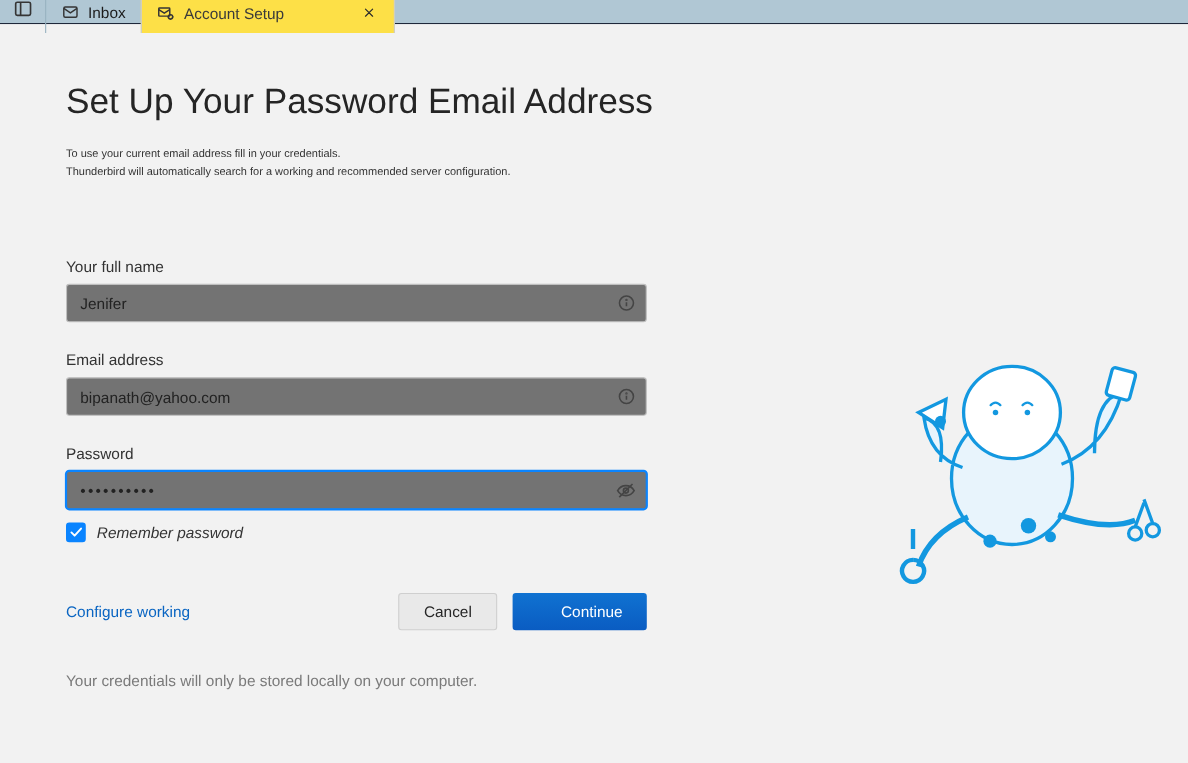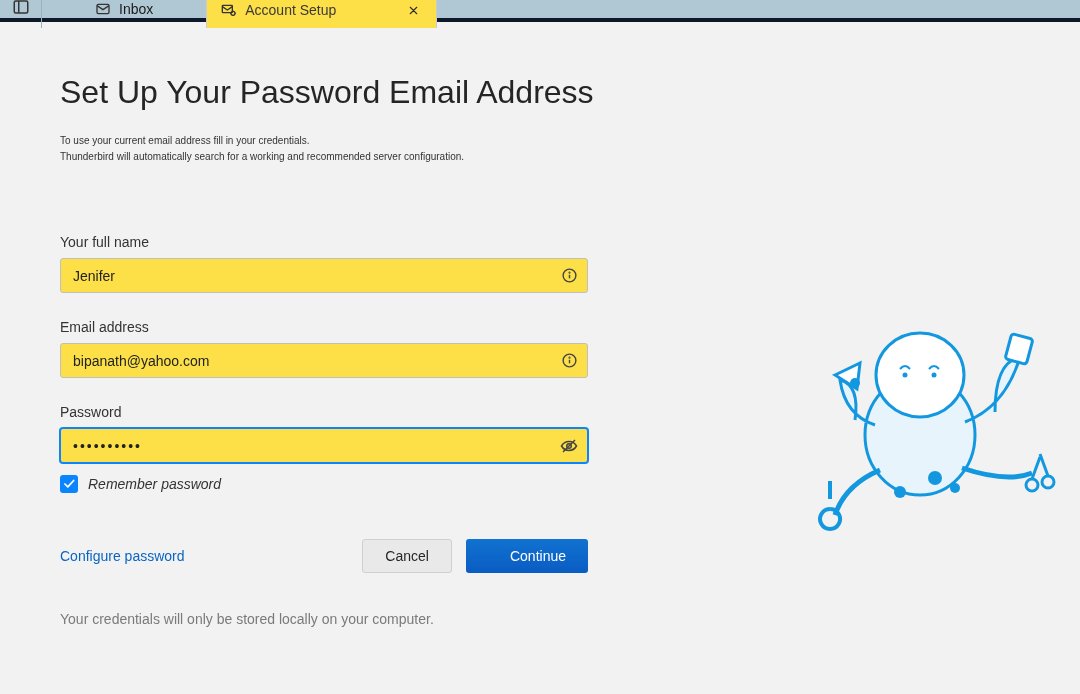--- a/index.html
+++ b/index.html
@@ -8,22 +8,21 @@
       background: #f2f2f2;
       width: 1080px;
       height: 694px;
       overflow: hidden;
     }
     .tabbar {
       background: #b0c7d4;
       display: flex;
       align-items: center;
       height: 22px;
-      border-bottom: 4px solid #0f172a;
-      gap: 39px;
+      border-bottom: 1px solid #0f172a;
     }
     .sidebar-toggle {
       display: flex;
       align-items: center;
       justify-content: center;
       width: 42px;
       height: 38px;
       border-right: 1px solid #98b2c0;
     }
     .tab {
@@ -85,21 +84,21 @@
       width: 528px;
     }
     .input-wrap input {
       width: 100%;
       height: 35px;
       padding: 0 40px 0 12px;
       border: 1px solid #bfbfbf;
       border-radius: 3px;
       font-size: 14px;
       outline: none;
-      background: #fde047;
+      background: #737373;
       color: #222;
     }
     .input-wrap.focused input {
       border-color: #0a84ff;
       box-shadow: 0 0 0 1px #0a84ff;
     }
     .input-wrap .suffix-icon {
       position: absolute;
       right: 10px;
       top: 50%;
@@ -268,21 +267,21 @@
     <div class="remember">
       <div class="chk">
         <svg width="14" height="14" viewBox="0 0 24 24">
             <path d="M5 12l5 5L20 6" fill="none" stroke="#fff" stroke-width="3" stroke-linecap="round" stroke-linejoin="round"></path>
           </svg>
       </div>
       <span>Remember password</span>
     </div>
 
     <div class="action-row">
-      <span class="link">Configure password</span>
+      <span class="link">Configure working</span>
       <div class="spacer"></div>
       <button class="btn btn-cancel">Cancel</button>
       <button class="btn btn-continue">Continue</button>
     </div>
 
     <div class="disclaimer">Your credentials will only be stored locally on your computer.</div>
   </div>
 
   <div class="illustration">
     <svg width="260" height="220" viewBox="0 0 260 220" fill="none">

